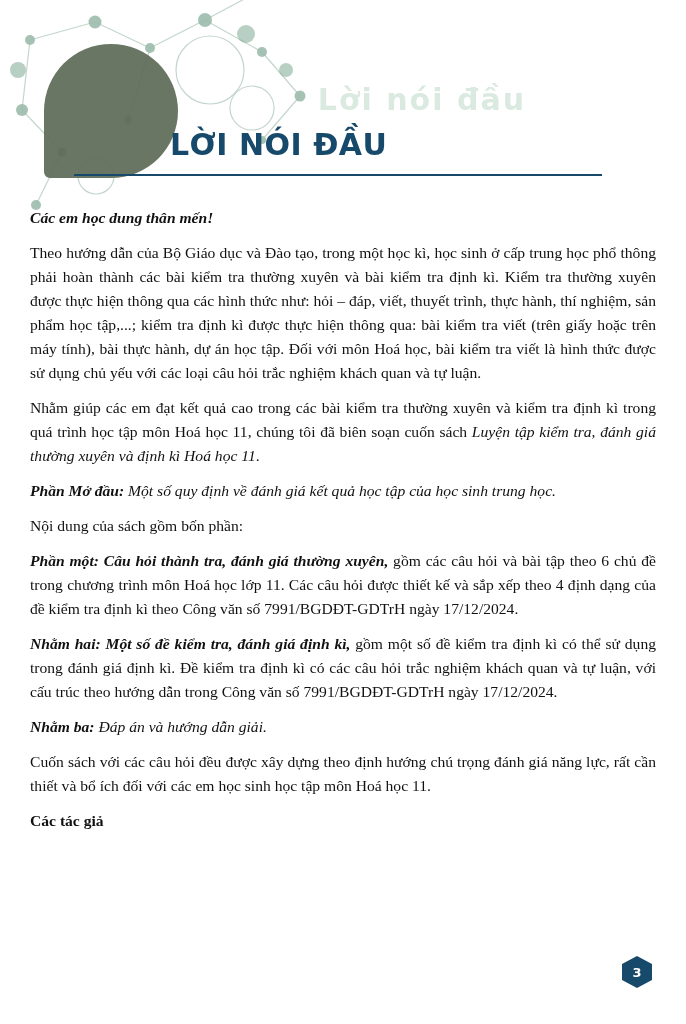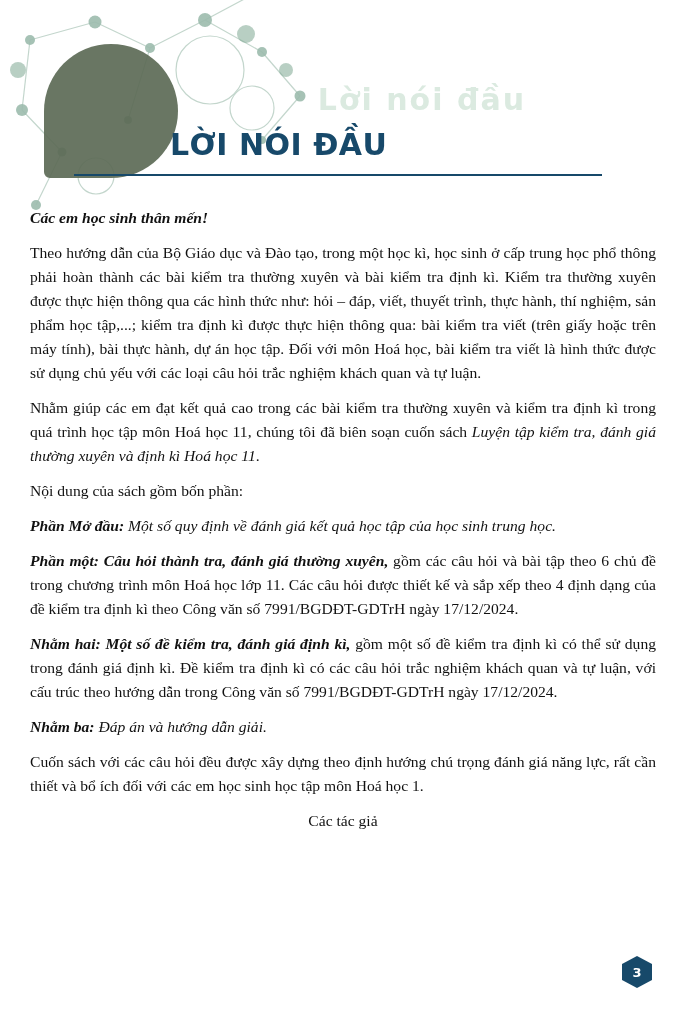--- a/index.html
+++ b/index.html
@@ -102,22 +102,22 @@
   }
   .salutation {
     font-style: italic;
     font-weight: 700;
     margin-bottom: 13px;
   }
   .it { font-style: italic; }
   .bi { font-style: italic; font-weight: 700; }
 
   .signature {
-    text-align: center;
-    font-weight: 400;
+    text-align: left;
+    font-weight: 700;
     margin-top: 18px;
     margin-bottom: 0;
   }
 
   
   .page-num {
     position: absolute;
     right: 34px;
     bottom: 36px;
     width: 30px;
@@ -186,47 +186,47 @@
     <div class="watermark">Lời nói đầu</div>
   </div>
 
   <div class="title-wrap">
     <h1 class="title">LỜI NÓI ĐẦU</h1>
     <div class="title-rule"></div>
   </div>
 
   <div class="content">
 
-    <p class="salutation">Các em học sinh thân mến!</p>
+    <p class="salutation">Các em học dung thân mến!</p>
 
     <p>Theo hướng dẫn của Bộ Giáo dục và Đào tạo, trong một học kì, học sinh ở cấp trung học phổ thông phải hoàn thành các bài kiểm tra thường xuyên và bài kiểm tra định kì. Kiểm tra thường xuyên được thực hiện thông qua các hình thức như: hỏi – đáp, viết, thuyết trình, thực hành, thí nghiệm, sản phẩm học tập,...; kiểm tra định kì được thực hiện thông qua: bài kiểm tra viết (trên giấy hoặc trên máy tính), bài thực hành, dự án học tập. Đối với môn Hoá học, bài kiểm tra viết là hình thức được sử dụng chủ yếu với các loại câu hỏi trắc nghiệm khách quan và tự luận.</p>
 
     <p>
       <span>Nhằm giúp các em đạt kết quả cao trong các bài kiểm tra thường xuyên và kiểm tra định kì trong quá trình học tập môn Hoá học 11, chúng tôi đã biên soạn cuốn sách </span><span class="it">Luyện tập kiểm tra, đánh giá thường xuyên và định kì Hoá học 11</span><span>.</span>
     </p>
 
+    <p>
+      <span class="bi">Phần Mở đầu:</span><span class="it"> Một số quy định về đánh giá kết quả học tập của học sinh trung học.</span>
+    </p>
+
     <p>Nội dung của sách gồm bốn phần:</p>
 
     <p>
-      <span class="bi">Phần Mở đầu:</span><span class="it"> Một số quy định về đánh giá kết quả học tập của học sinh trung học.</span>
-    </p>
-
-    <p>
       <span class="bi">Phần một: Câu hỏi thành tra, đánh giá thường xuyên,</span><span> gồm các câu hỏi và bài tập theo 6 chủ đề trong chương trình môn Hoá học lớp 11. Các câu hỏi được thiết kế và sắp xếp theo 4 định dạng của đề kiểm tra định kì theo Công văn số 7991/BGDĐT-GDTrH ngày 17/12/2024.</span>
     </p>
 
     <p>
       <span class="bi">Nhằm hai: Một số đề kiểm tra, đánh giá định kì,</span><span> gồm một số đề kiểm tra định kì có thể sử dụng trong đánh giá định kì. Đề kiểm tra định kì có các câu hỏi trắc nghiệm khách quan và tự luận, với cấu trúc theo hướng dẫn trong Công văn số 7991/BGDĐT-GDTrH ngày 17/12/2024.</span>
     </p>
 
     <p>
       <span class="bi">Nhằm ba:</span><span class="it"> Đáp án và hướng dẫn giải.</span>
     </p>
 
-    <p>Cuốn sách với các câu hỏi đều được xây dựng theo định hướng chú trọng đánh giá năng lực, rất cần thiết và bổ ích đối với các em học sinh học tập môn Hoá học 1.</p>
+    <p>Cuốn sách với các câu hỏi đều được xây dựng theo định hướng chú trọng đánh giá năng lực, rất cần thiết và bổ ích đối với các em học sinh học tập môn Hoá học 11.</p>
 
     <p class="signature">Các tác giả</p>
   </div>
 
   <div class="page-num">
     <div class="hex"></div>
     <span>3</span>
   </div>
 
 </div>

